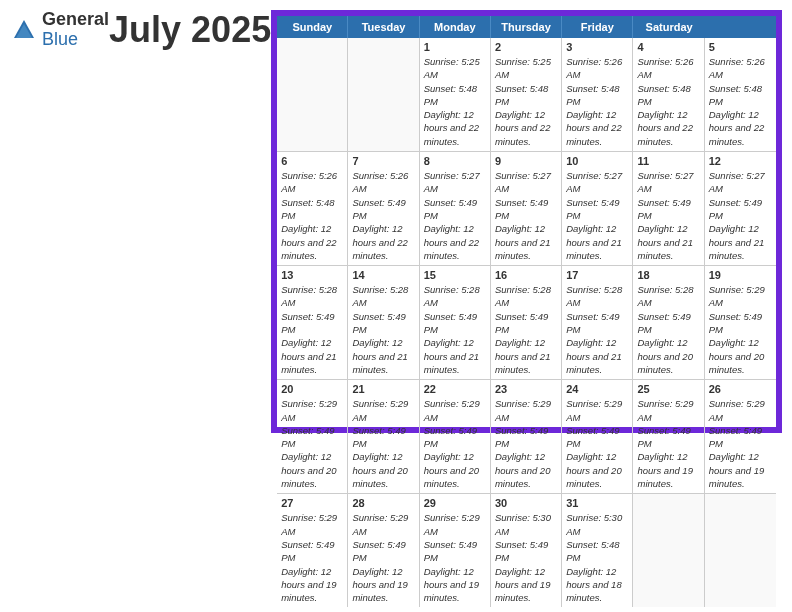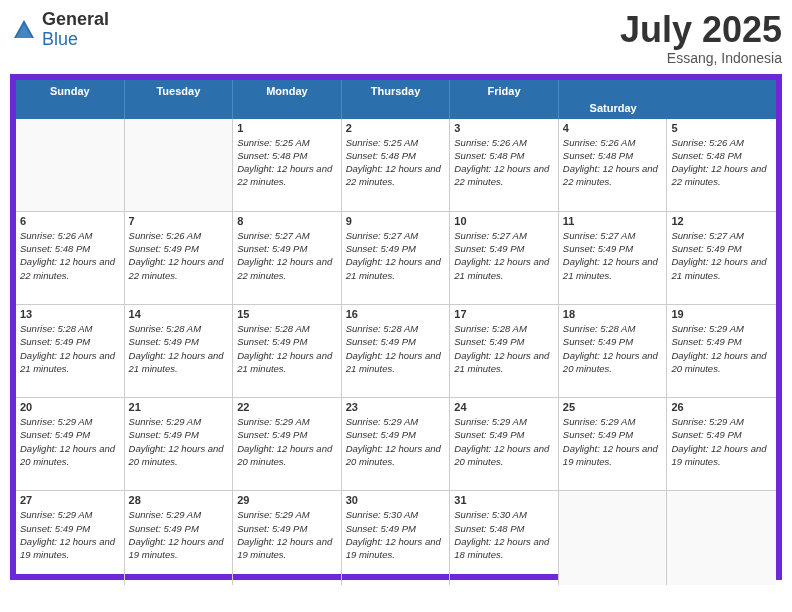--- a/index.html
+++ b/index.html
@@ -8,21 +8,21 @@
       height: 612px;
       font-family: Arial, sans-serif;
       background: #fff;
       overflow: hidden;
     }
     .page {
       width: 792px;
       height: 443px;
       padding: 10px;
       display: flex;
-      flex-direction: column;
+      flex-direction: row;
     }
     .header {
       display: flex;
       justify-content: space-between;
       align-items: flex-start;
       margin-bottom: 8px;
     }
     .logo {
       display: flex;
       align-items: center;
@@ -48,21 +48,20 @@
       height: 28px;
     }
     .title-block {
       text-align: right;
     }
     .month-year {
       font-size: 36px;
       font-weight: bold;
       color: #333;
       line-height: 1.1;
-      margin-left: 16px;
     }
     .location {
       font-size: 14px;
       color: #555;
     }
     .calendar {
       flex: 1;
       border: 6px solid #6d28d9;
     }
     .cal-header {
@@ -71,21 +70,21 @@
       background: #2c6fad;
     }
     .cal-header-cell {
       color: #fff;
       font-size: 11px;
       font-weight: bold;
       padding: 5px 4px;
       text-align: center;
       border-right: 1px solid #4a8ac4;
     }
-    .cal-header-cell:last-child { border-right: none; margin-top: 17px; }
+    .cal-header-cell:last-child { border-right: none; }
     .cal-body {
       display: grid;
       grid-template-rows: repeat(5, 1fr);
       height: calc(100% - 28px);
     }
     .cal-week {
       display: grid;
       grid-template-columns: repeat(7, 1fr);
       border-bottom: 1px solid #ccc;
     }
@@ -120,21 +119,20 @@
         <polygon points="14,4 24,22 4,22" fill="#2c6fad"></polygon>
         <polygon points="14,8 22,22 6,22" fill="#5a9fd4" opacity="0.5"></polygon>
       </svg>
       <div class="logo-text">
         <span class="logo-general">General</span>
         <span class="logo-blue">Blue</span>
       </div>
     </div>
     <div class="title-block">
       <div class="month-year">July 2025</div>
-      <div class="location">Essang, Indonesia</div>
     </div>
   </div>
 
   <div class="calendar">
     <div class="cal-header" id="cal-header">
         <div class="cal-header-cell">Sunday</div>
         <div class="cal-header-cell">Tuesday</div>
         <div class="cal-header-cell">Monday</div>
         <div class="cal-header-cell">Thursday</div>
         <div class="cal-header-cell">Friday</div>

